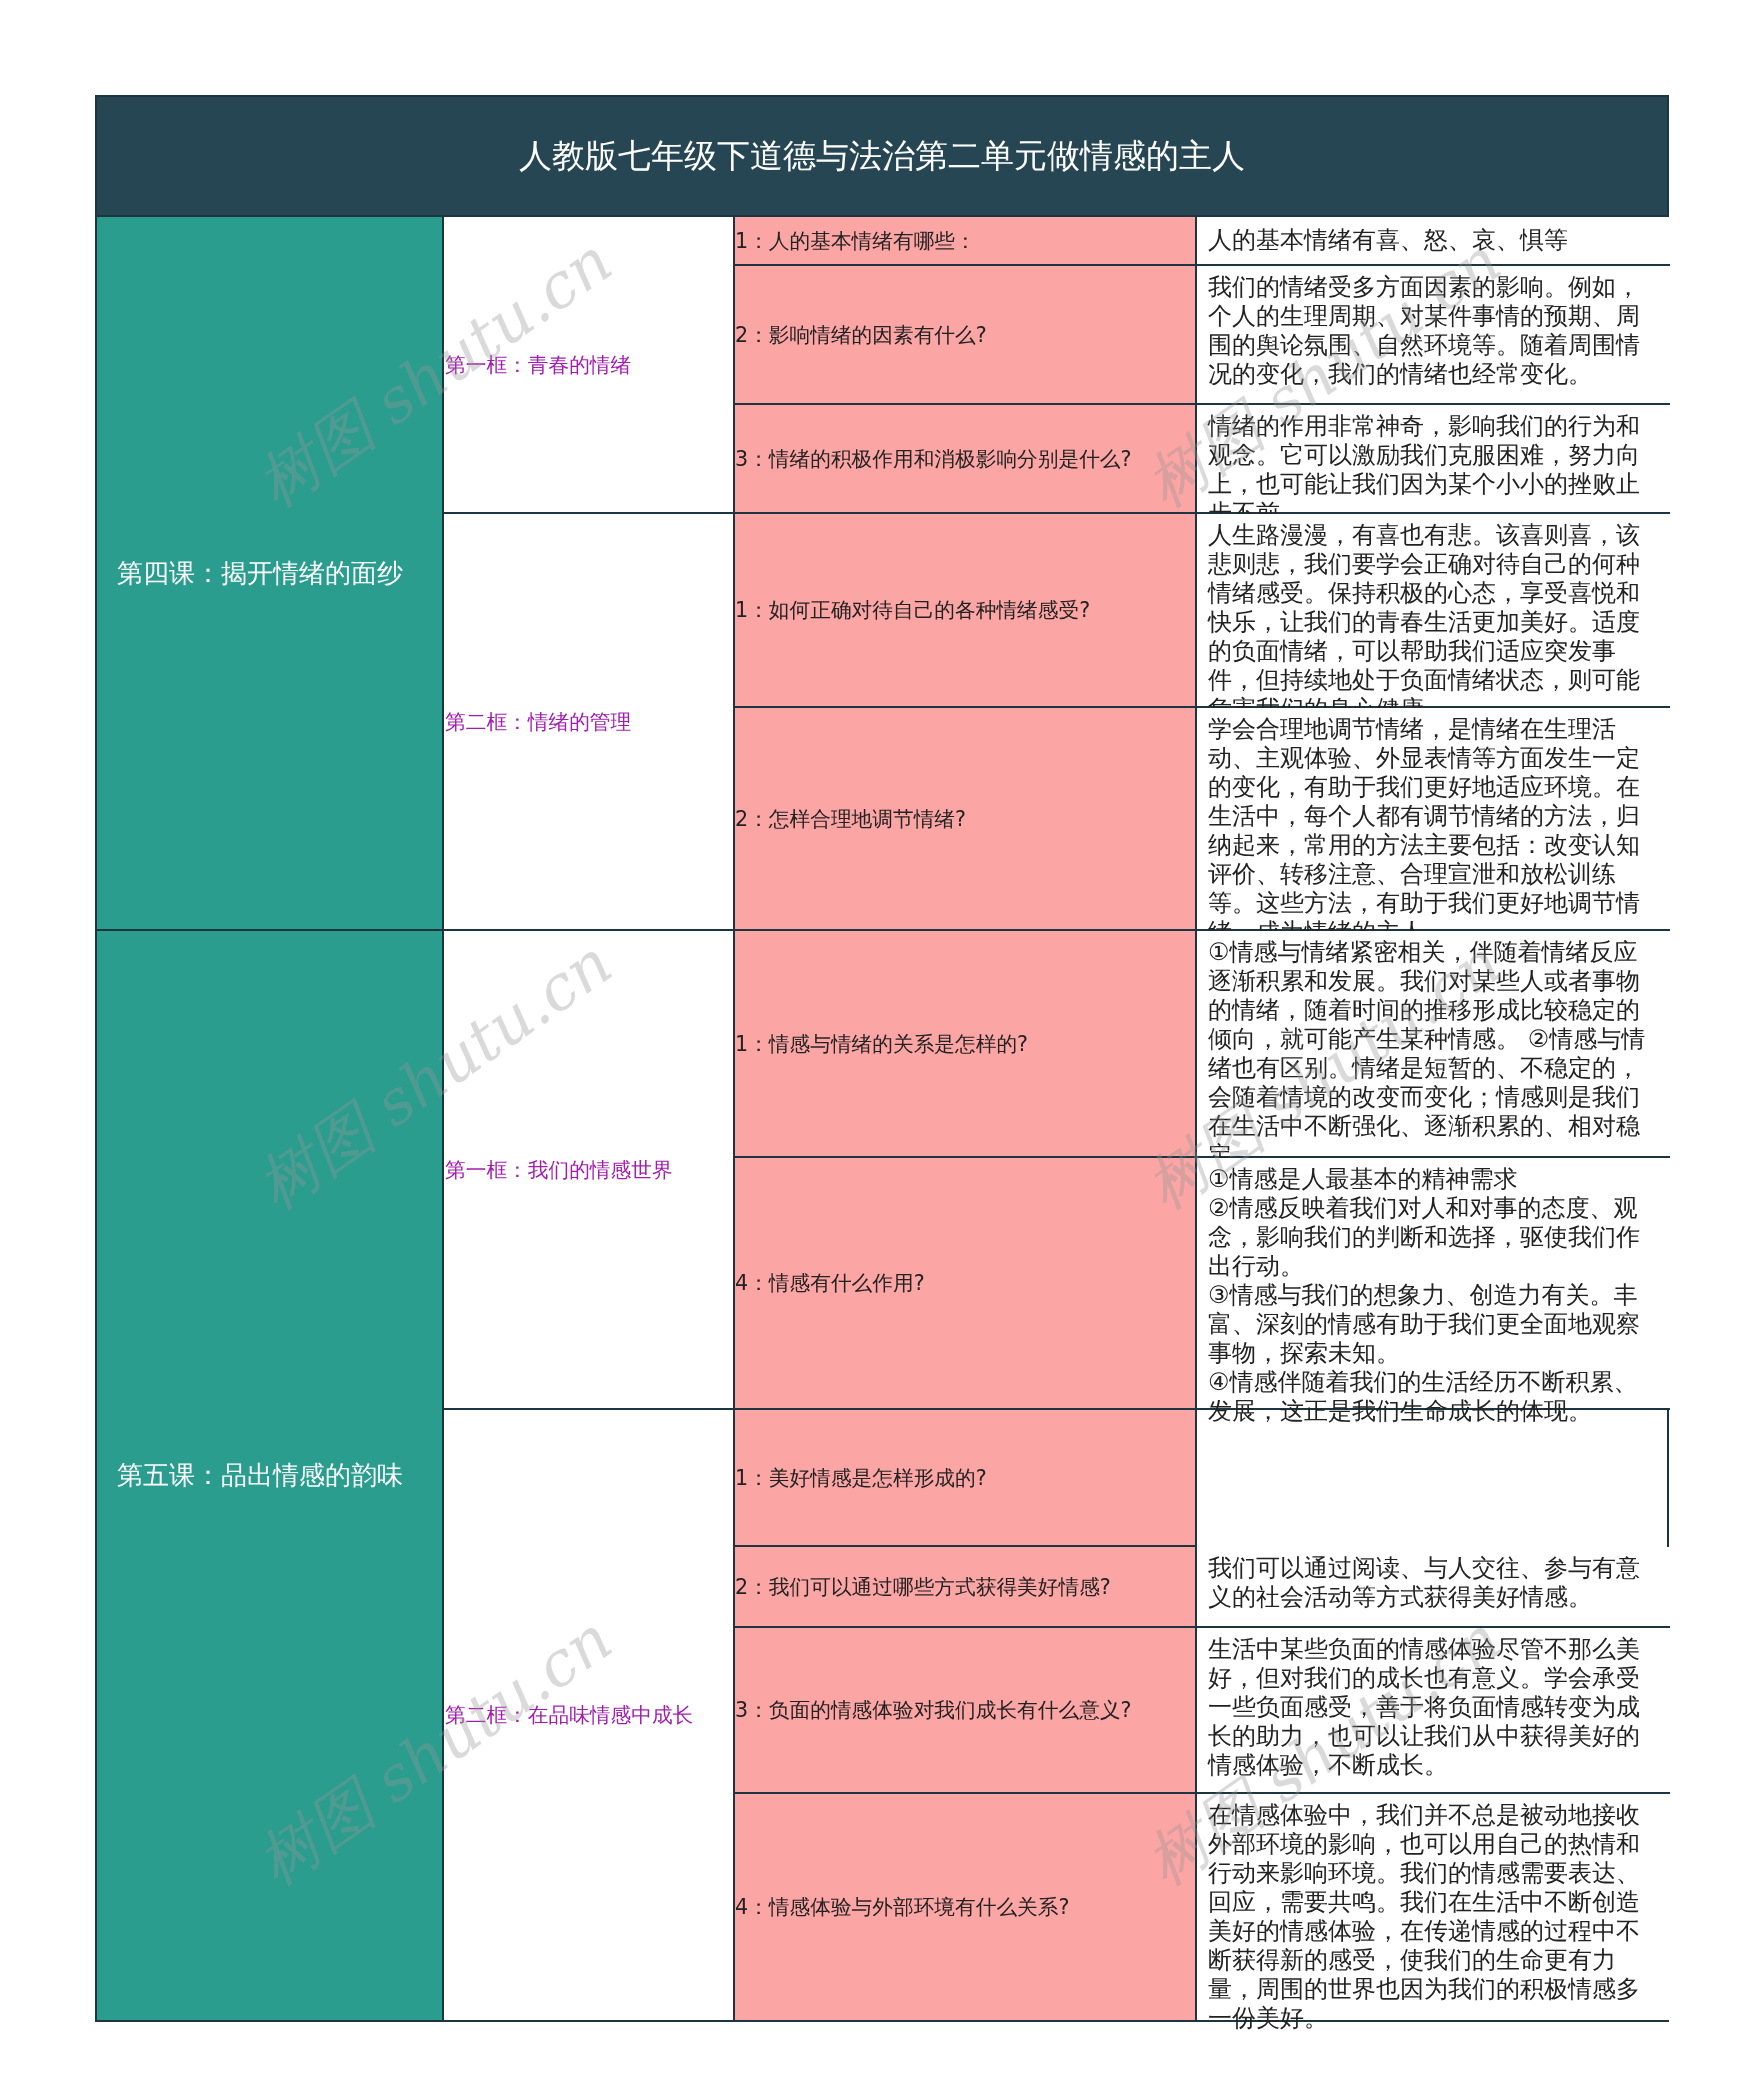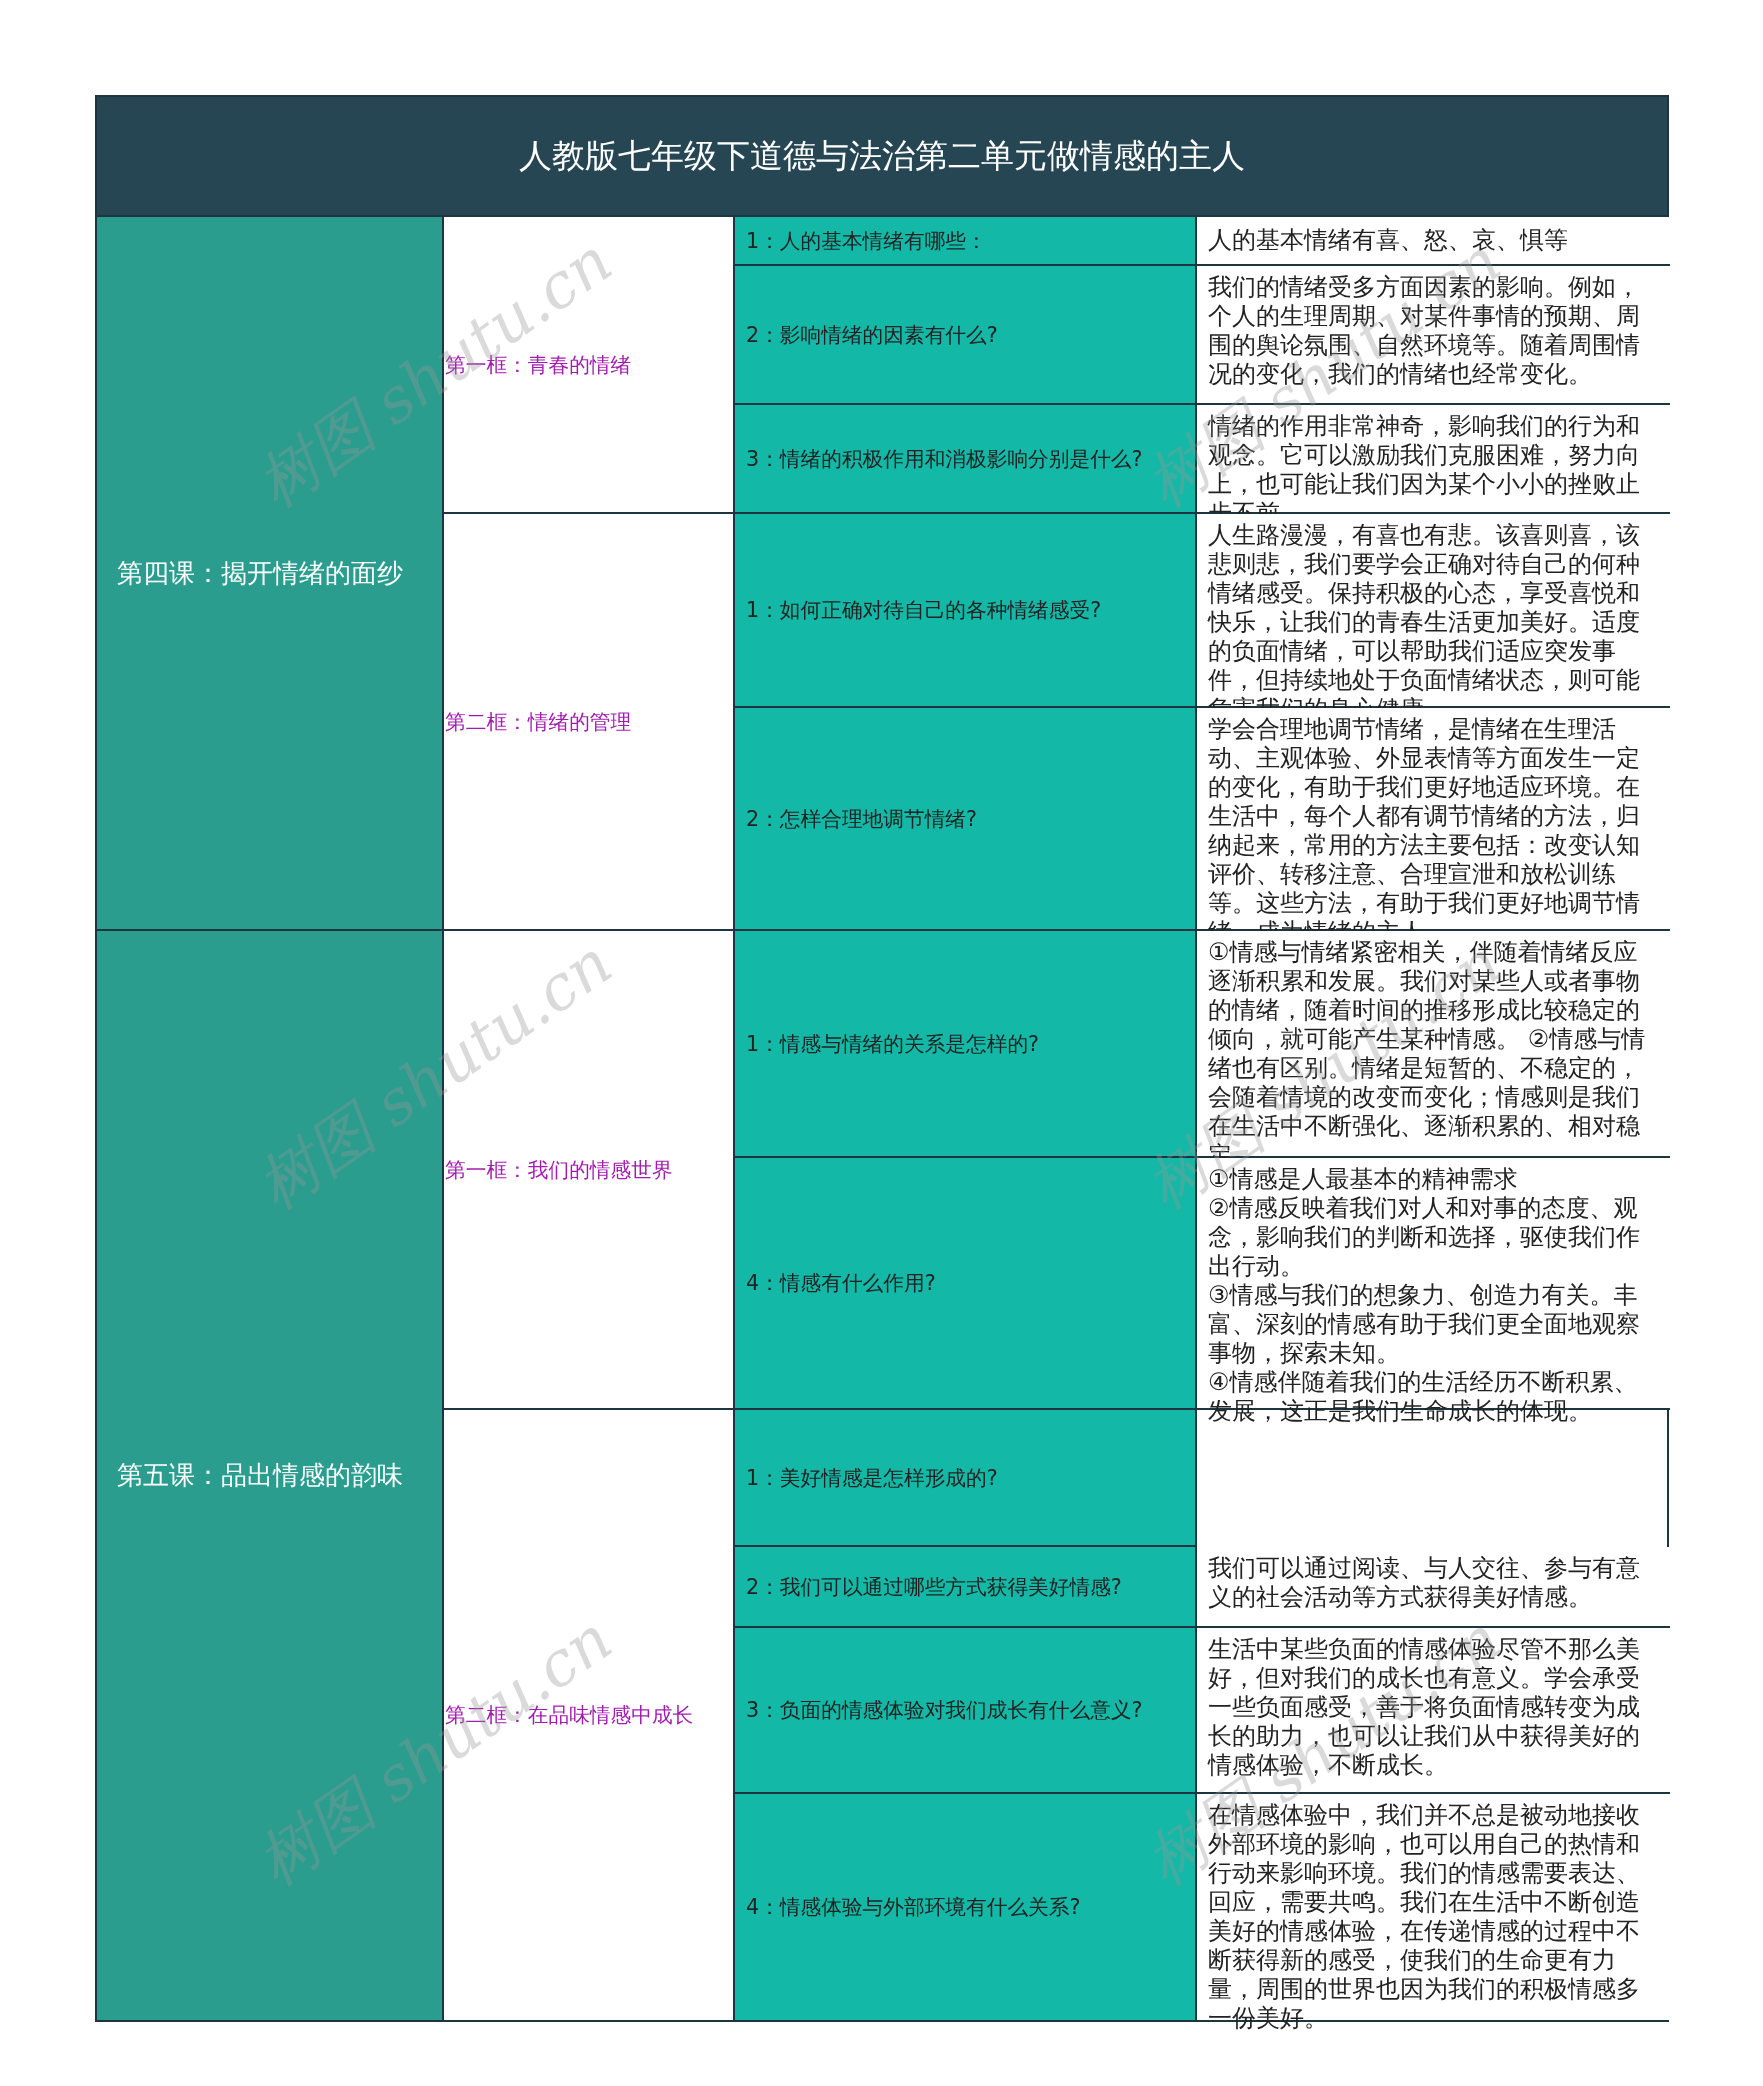--- a/index.html
+++ b/index.html
@@ -20,22 +20,22 @@
     background: #2a9d8f; color: #ffffff; font-size: 26px;
     display: flex; align-items: center; padding-left: 20px;
     border-right: 2.1px solid #1d3540; border-bottom: 2.1px solid #1d3540;
   }
   .frame {
     background: #ffffff; color: #a21caf; font-size: 20.7px;
     display: flex; align-items: center; padding-left: 1px;
     border-right: 2.1px solid #1d3540; border-bottom: 2.1px solid #1d3540;
   }
   .q {
-    background: #14b8a6; color: #222222; font-size: 20.7px;
-    display: flex; align-items: center; padding-left: 11px;
+    background: #fca5a5; color: #222222; font-size: 20.7px;
+    display: flex; align-items: center; 
     border-right: 2.1px solid #1d3540; border-bottom: 2.1px solid #1d3540;
   }
   .a {
     background: #ffffff; color: #222222; font-size: 24px; line-height: 29px;
     padding: 6.9px 9.6px 6.9px 11px; box-sizing: border-box;
     border-bottom: 2.1px solid #1d3540; white-space: pre-line;
   }
   .last { border-bottom: none; }
   .watermark {
     position: absolute; color: rgba(150,150,150,0.35); font-size: 62px;

